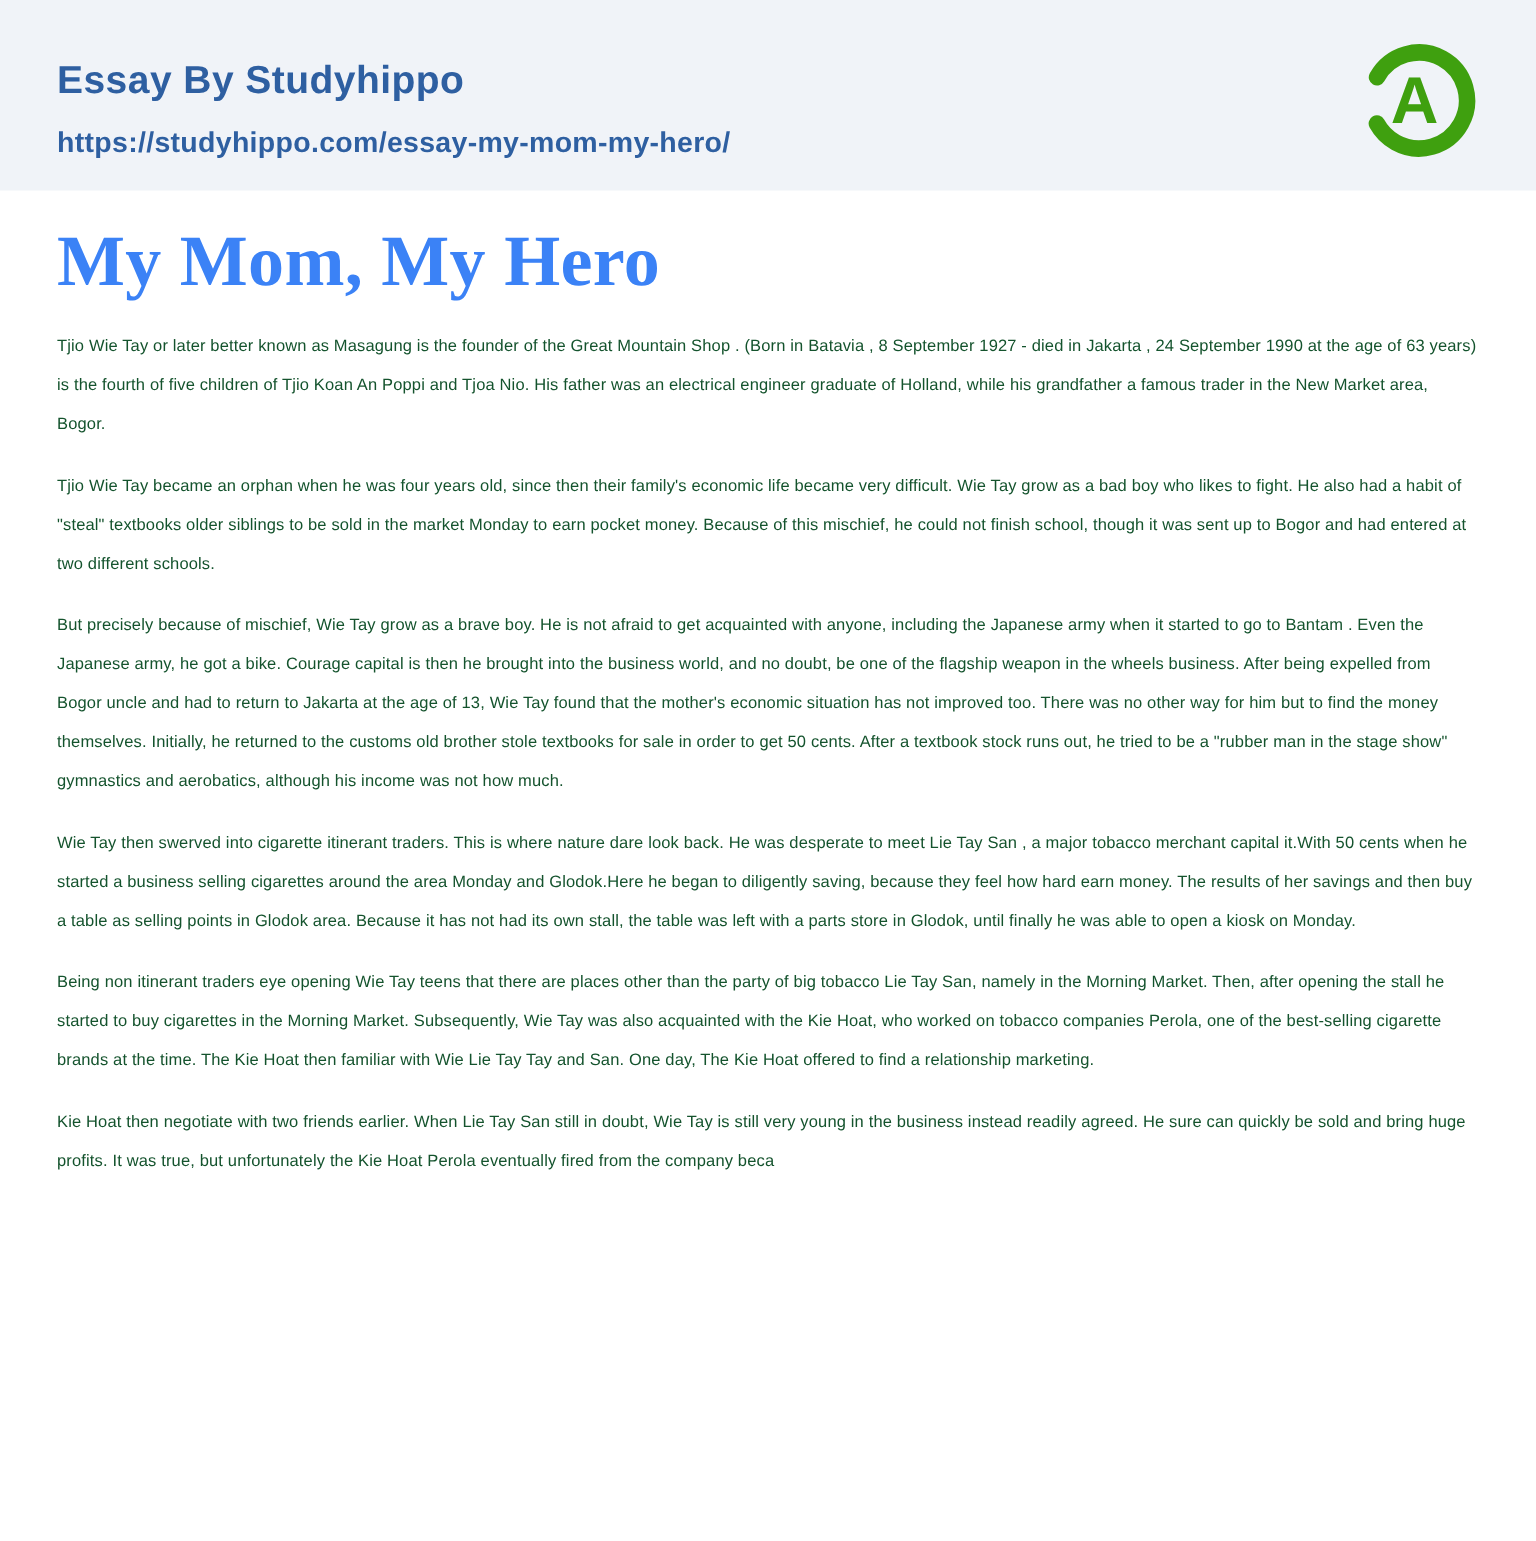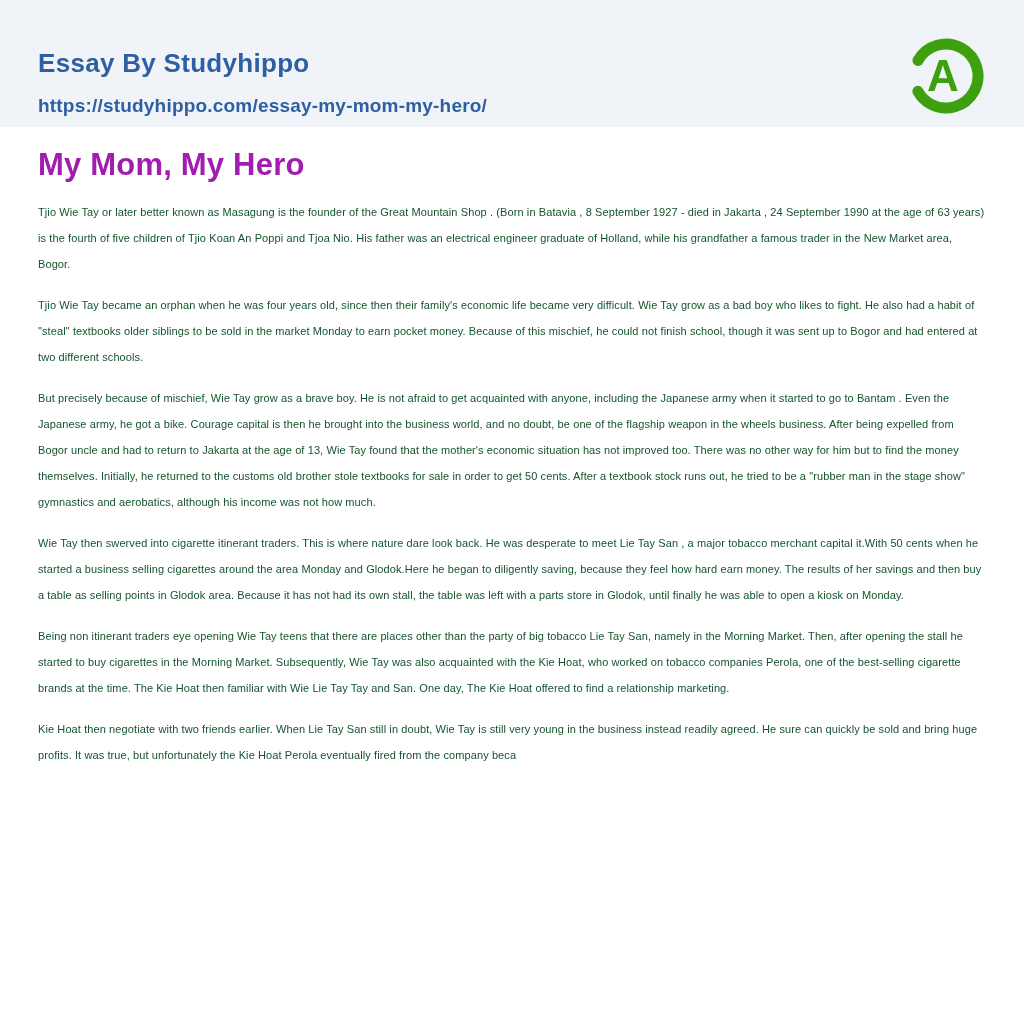--- a/index.html
+++ b/index.html
@@ -12,21 +12,21 @@
     width: 1024px;
     min-height: 1027px;
     background: #ffffff;
   }
   .header {
     background: #f0f3f8;
     height: 127px;
     padding: 30px 38px 0 38px;
     display: flex;
     justify-content: space-between;
-    align-items: center;
+    align-items: flex-start;
     gap: 42px;
   }
   .header-left { display: flex; flex-direction: column; }
   .header-title {
     color: #2e5fa1;
     font-size: 26px;
     font-weight: 700;
     letter-spacing: 0.3px;
     margin-top: 8px;
   }
@@ -36,25 +36,26 @@
     font-weight: 700;
     text-decoration: none;
     margin-top: 16px;
     letter-spacing: 0.2px;
   }
   .logo { width: 80px; height: 86px; margin-top: -6px; }
   .main {
     padding: 20px 38px 40px 38px;
   }
   .essay-title {
-    color: #a21caf;
-    font-size: 31px;
+    color: #3b82f6;
+    font-size: 48px;
     font-weight: 800;
     letter-spacing: 0.2px;
     margin-bottom: 16px;
+    font-family: Liberation Serif, serif;
   }
   .essay-paragraph {
     color: #14532d;
     font-size: 11px;
     line-height: 26px;
     margin-bottom: 15px;
     letter-spacing: 0.1px;
   }
 </style>
 </head>

